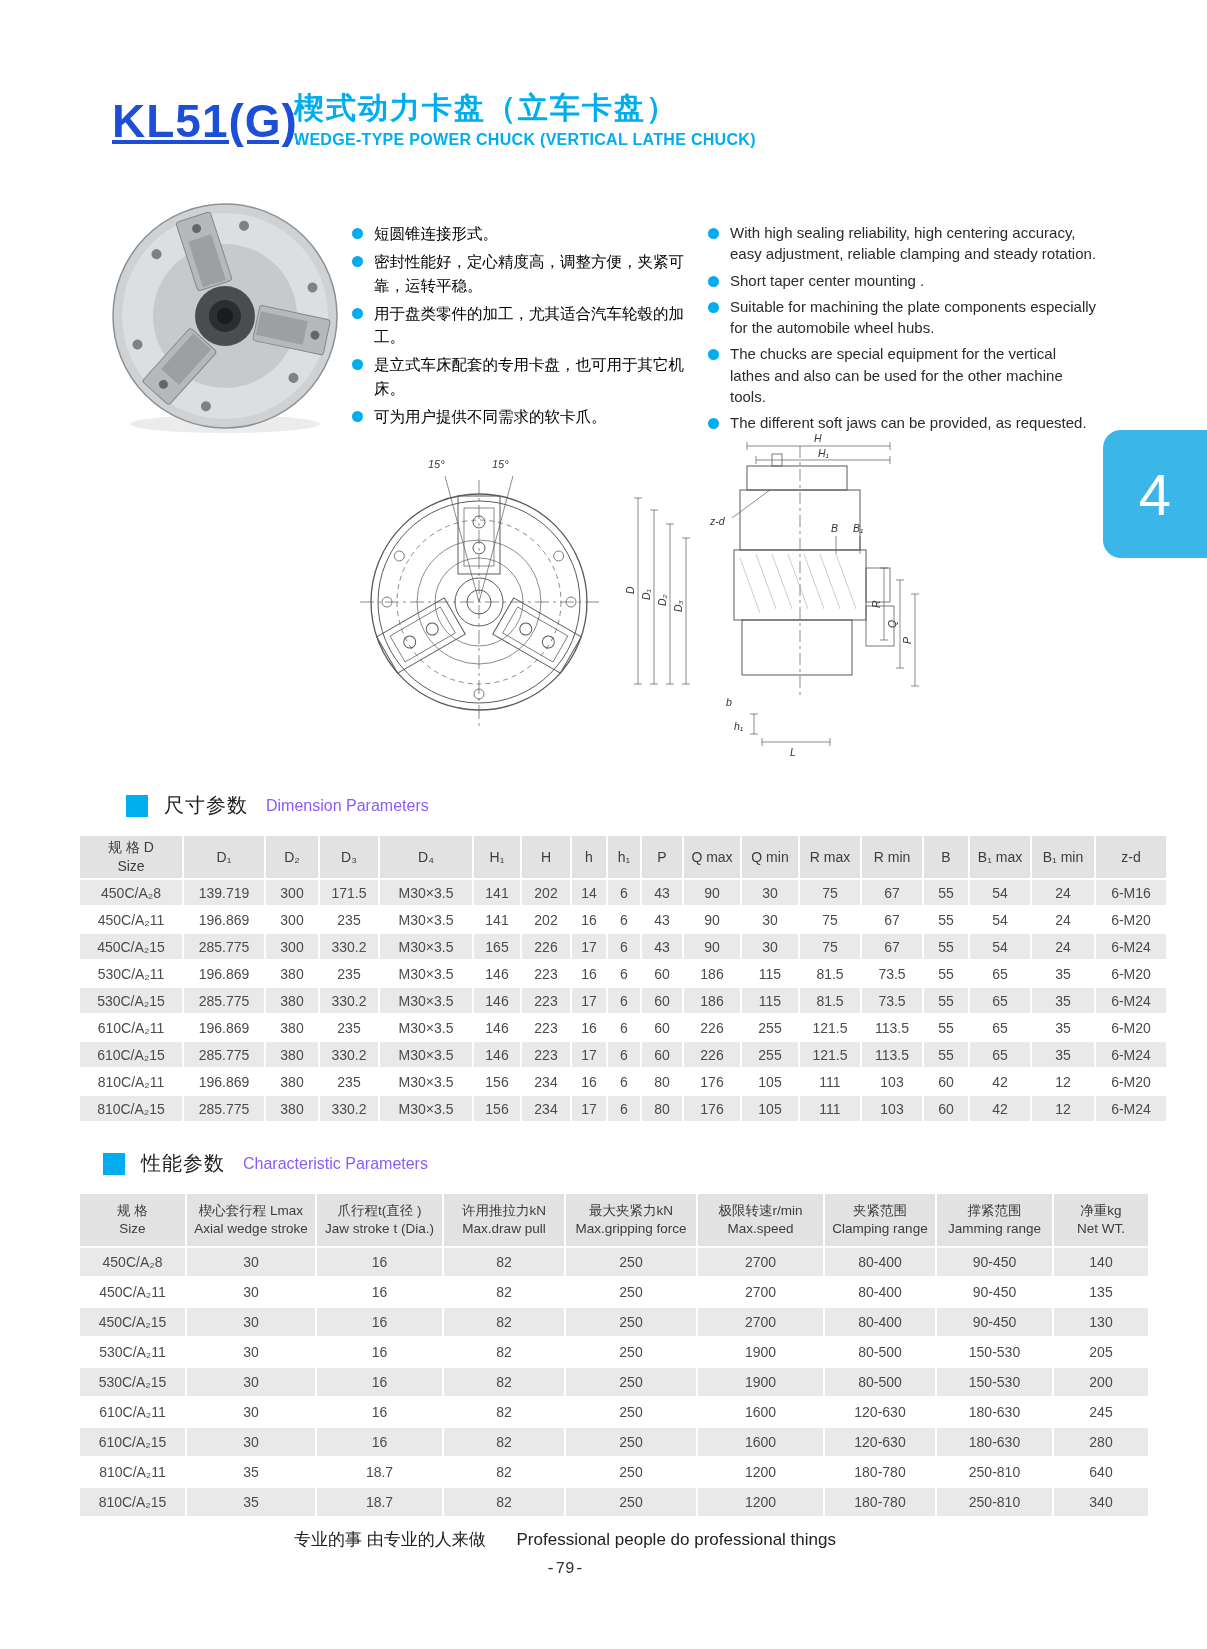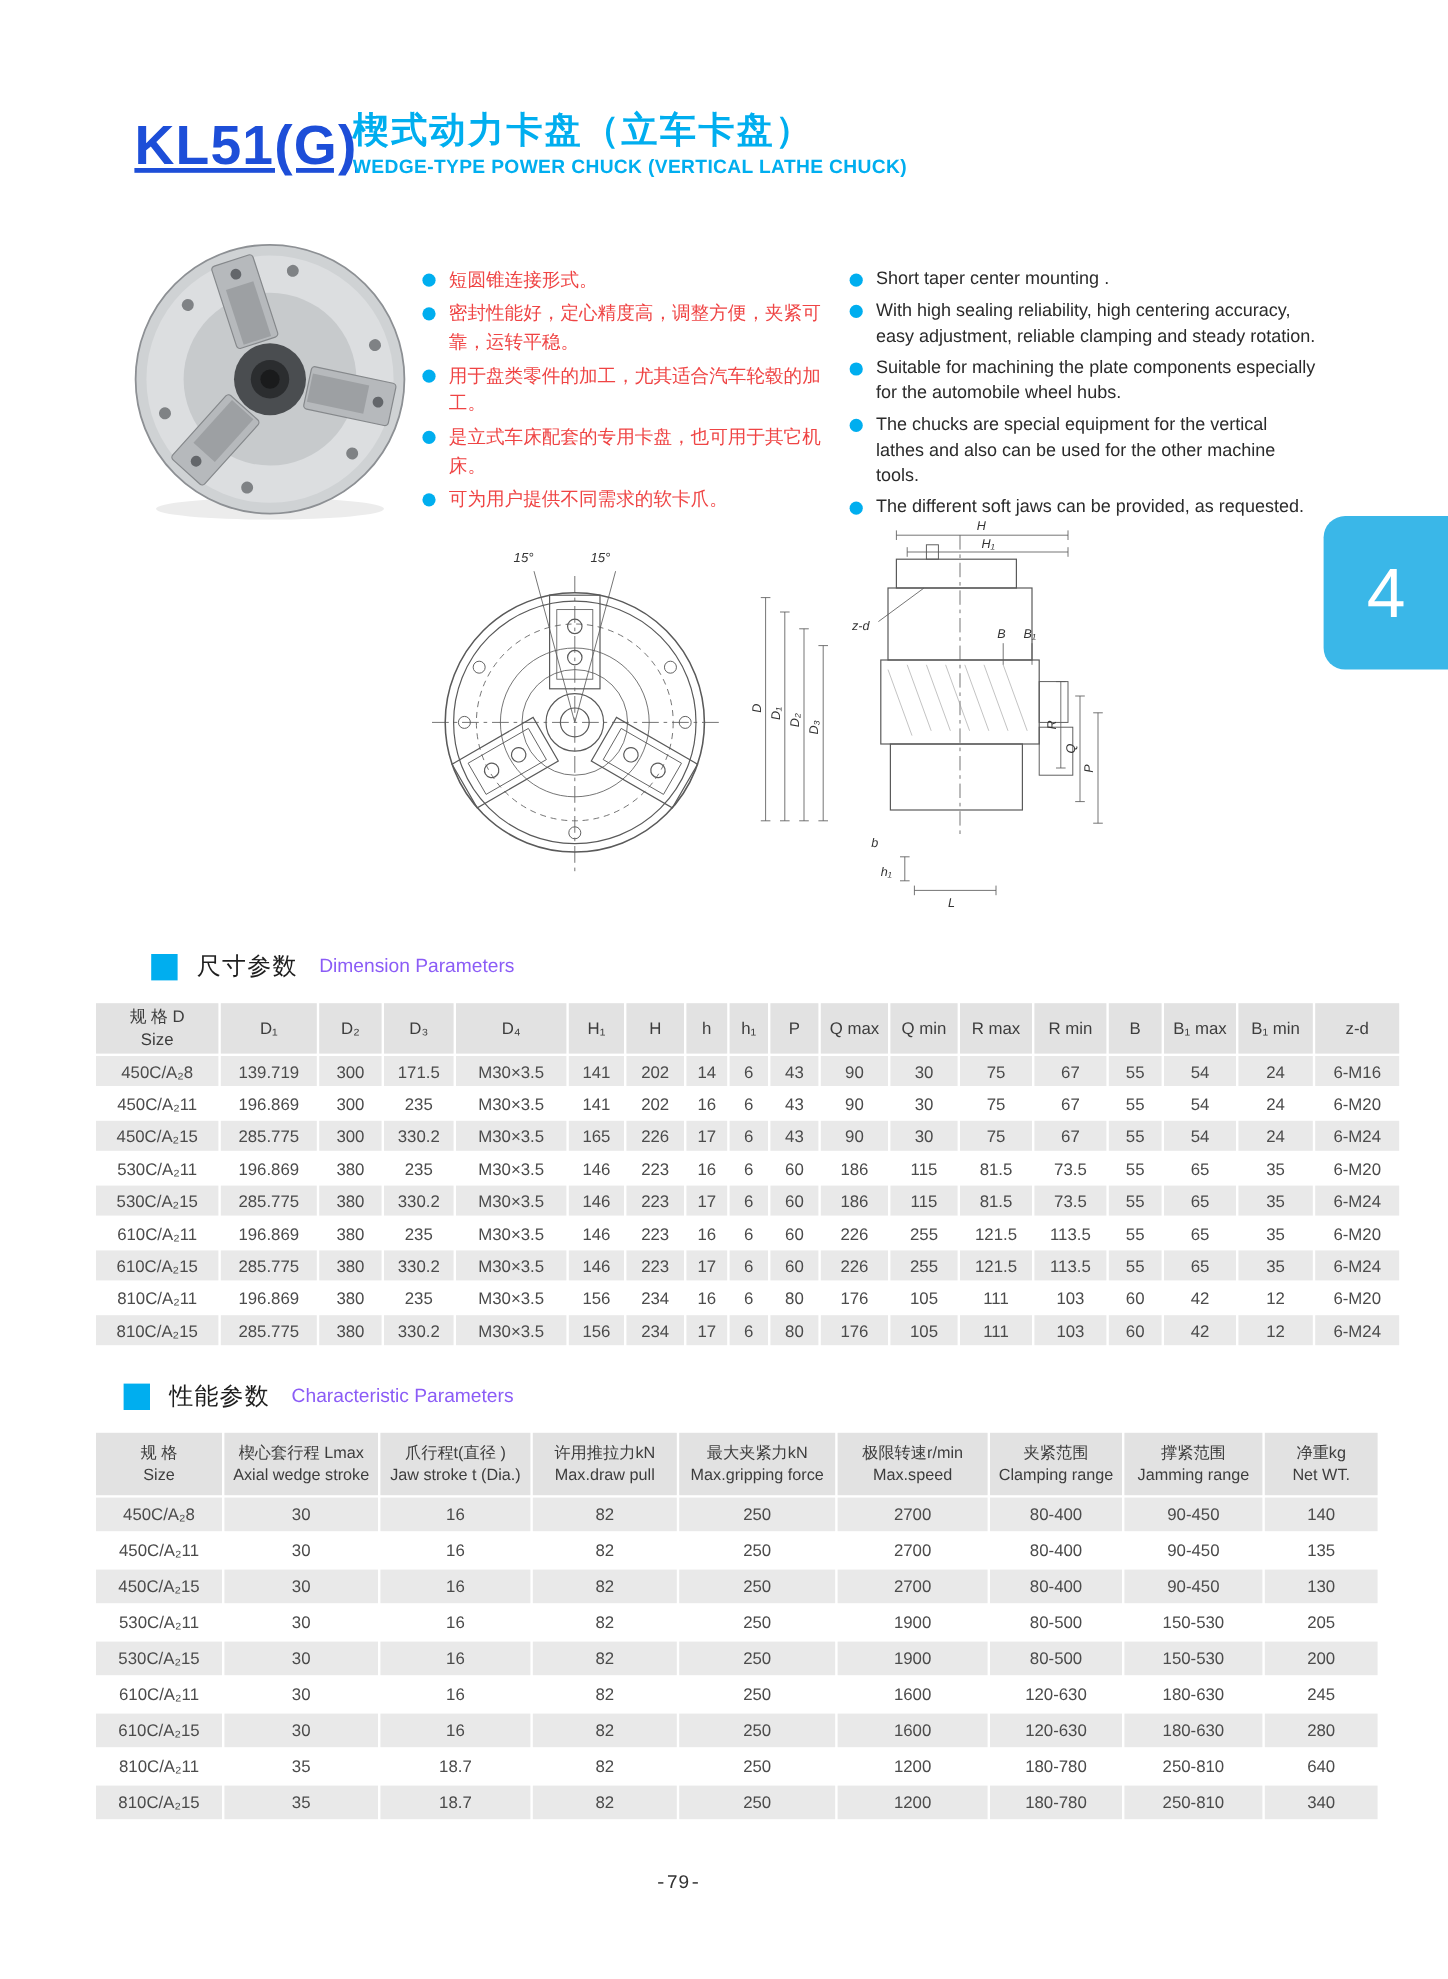--- a/index.html
+++ b/index.html
@@ -11,21 +11,21 @@
   .brand { position:absolute; left:112px; top:94px; font-size:46px; font-weight:bold; color:#1d4ed8; letter-spacing:1px;text-decoration:underline; }
   .title-cn { position:absolute; left:294px; top:88px; font-size:30px; font-weight:bold; color:#00AEEF; letter-spacing:2px; }
   .title-en { position:absolute; left:294px; top:131px; font-size:16px; font-weight:bold; color:#00AEEF; letter-spacing:0.3px; }
   
   .photo { position:absolute; left:104px; top:196px; }
   
   .feat { position:absolute; list-style:none; margin:0; padding:0; }
   .feat li { display:flex; align-items:flex-start; margin-bottom:5px; }
   .dot { flex:none; width:11px; height:11px; border-radius:50%; background:#00AEEF; margin-top:6px; margin-right:11px; }
   .feat-cn { left:352px; top:222px; width:354px; }
-  .feat-cn .ft { font-size:15.5px; line-height:1.5; color:#ef4444; }
+  .feat-cn .ft { font-size:15.5px; line-height:1.5; color:#000000; }
   .feat-en { left:708px; top:222px; width:392px; }
   .feat-en .ft { font-size:15px; line-height:1.42; color:#2b2b2b; }
   
   .drawing { position:absolute; }
   .front-view { left:352px; top:452px; }
   .section-view { left:622px; top:428px; }
   svg text { font-family:"Liberation Sans","DejaVu Sans",sans-serif; }
   
   .side-tab {
     position:absolute; right:0; top:430px; width:104px; height:128px;
@@ -123,25 +123,25 @@
       </li>
     <li>
         <span class="dot"></span>
         <span class="ft">可为用户提供不同需求的软卡爪。</span>
       </li>
   </ul>
 
   <ul class="feat feat-en">
     <li>
         <span class="dot"></span>
+        <span class="ft">With high sealing reliability, high centering accuracy, easy adjustment, reliable clamping and steady rotation.</span>
+      </li>
+    <li>
+        <span class="dot"></span>
         <span class="ft">Short taper center mounting .</span>
-      </li>
-    <li>
-        <span class="dot"></span>
-        <span class="ft">With high sealing reliability, high centering accuracy, easy adjustment, reliable clamping and steady rotation.</span>
       </li>
     <li>
         <span class="dot"></span>
         <span class="ft">Suitable for machining the plate components especially for the automobile wheel hubs.</span>
       </li>
     <li>
         <span class="dot"></span>
         <span class="ft">The chucks are special equipment for the vertical lathes and also can be used for the other machine tools.</span>
       </li>
     <li>
@@ -642,15 +642,19 @@
           <td>82</td>
           <td>250</td>
           <td>1200</td>
           <td>180-780</td>
           <td>250-810</td>
           <td>340</td>
         </tr>
       </tbody>
   </table>
 
+  <div class="footer">
+    <span>专业的事  由专业的人来做</span>
+    <span class="en">Professional people do professional things</span>
+  </div>
   <div class="page-num">-79-</div>
 
 </div>
 
 </body></html>

